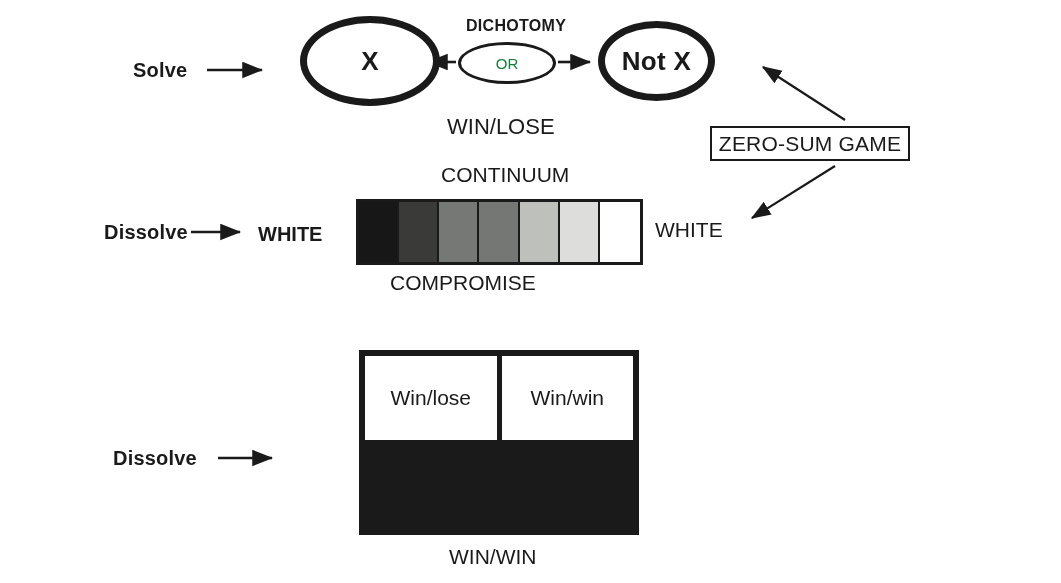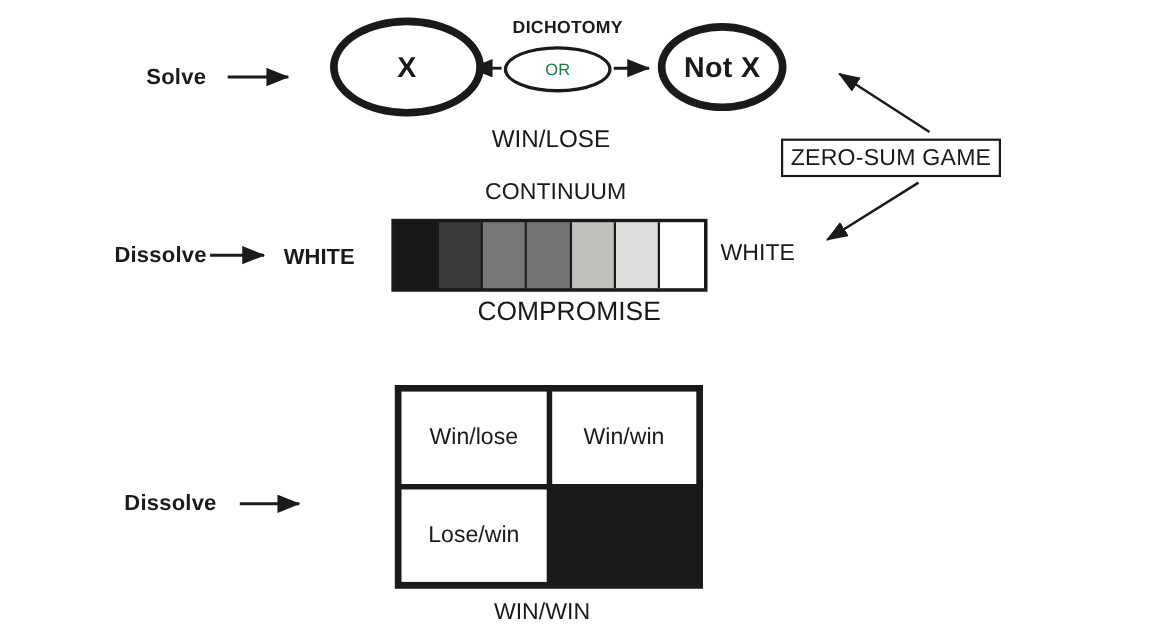--- a/index.html
+++ b/index.html
@@ -195,36 +195,33 @@
       <div class="swatch" style="background: rgb(58, 58, 56); width: 14.2857%;"></div>
       <div class="swatch" style="background: rgb(118, 120, 118); width: 14.2857%;"></div>
       <div class="swatch" style="background: rgb(117, 119, 117); width: 14.2857%;"></div>
       <div class="swatch" style="background: rgb(190, 192, 187); width: 14.2857%;"></div>
       <div class="swatch" style="background: rgb(221, 222, 219); width: 14.2857%;"></div>
       <div class="swatch" style="background: rgb(255, 255, 255); width: 14.2857%;"></div>
     </div>
 
   <div class="lbl" style="left:655px; top:219px; font-size:21px;">WHITE</div>
 
-  <div class="lbl" style="left:434px; top:272px; font-size:24px;">COMPROMISE</div>
+  <div class="lbl" style="left:390px; top:272px; font-size:21px;">COMPROMISE</div>
 
   <div id="zero-sum-box" style="left:710px; top:126px; width:200px; height:35px;">
     <span class="boxtext">ZERO-SUM GAME</span>
   </div>
 
   <div class="lbl driver" style="left:113px; top:448px;">Dissolve</div>
 
 
   <div id="matrix" style="left:359px; top:350px; width:280px; height:185px;">
       <div class="cell">
         <span>Win/lose</span>
       </div>
       <div class="cell">
         <span>Win/win</span>
       </div>
-      <div class="cell">
-        <span>Lose/win</span>
-      </div>
     </div>
 
   <div class="lbl" style="left:449px; top:546px; font-size:21px;">WIN/WIN</div>
 
 </div>
 
 </body></html>

